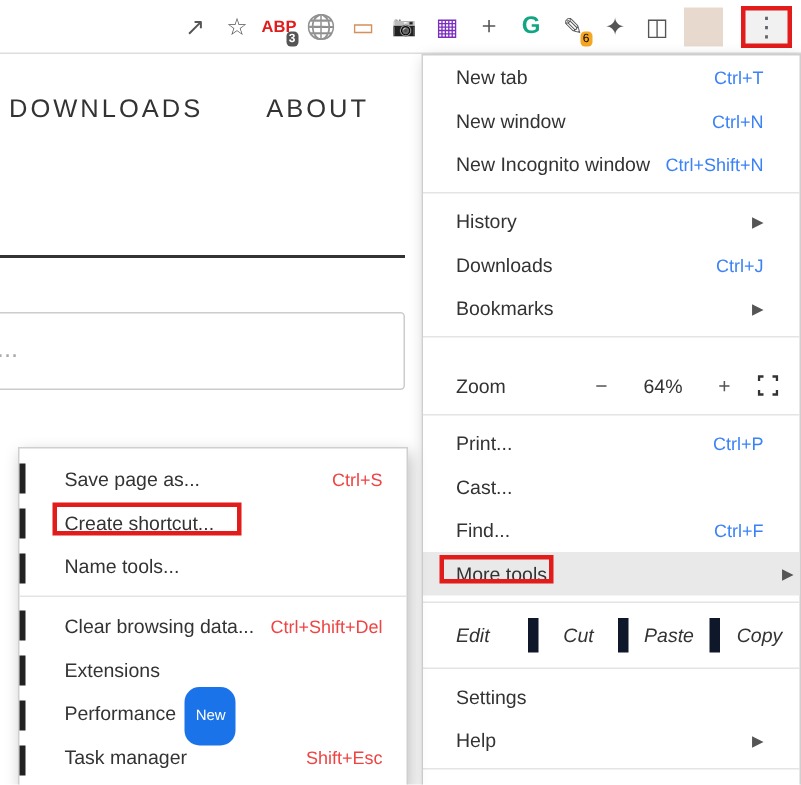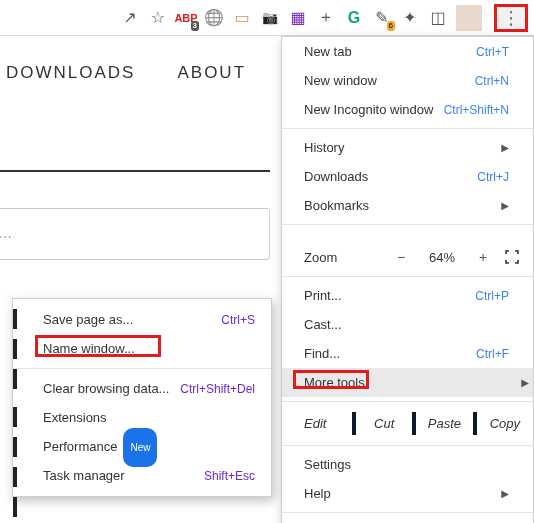--- a/index.html
+++ b/index.html
@@ -31,26 +31,26 @@
   .more-tools-box { position:absolute; left:11px; top:2px; width:76px; height:19px; border:3px solid #e21b1b; pointer-events:none; }
 
   .zoom-row { display:flex; align-items:center; padding:6px 12px 6px 22px; gap:10px;margin-top:17px; }
   .zoom-row .lbl { flex:1; }
   .zoom-row .zbtn { width:20px; text-align:center; color:#555; cursor:pointer; font-size:14px; }
   .zoom-row .zval { width:42px; text-align:center; }
   .zoom-row .full { width:18px; height:18px; display:flex; align-items:center; justify-content:center; }
 
   .edit-row { display:flex; align-items:center; padding:6px 0 6px 22px;font-style:italic; }
   .edit-row .lbl { width:48px; }
-  .edit-row .ebtn { flex:1; text-align:center; border-left:4px solid #0f172a; padding:4px 0; font-size:13px; }
+  .edit-row .ebtn { flex:1; text-align:center; border-left:7px solid #0f172a; padding:4px 0; font-size:13px; }
 
   
   .submenu { position:absolute; top:298px; left:12px; width:260px; background:#fff; border:1px solid #cfcfcf; box-shadow:2px 4px 10px rgba(0,0,0,.25); padding:6px 0; }
   .submenu .sitem { display:flex; align-items:flex-end; justify-content:space-between; padding:7px 16px 7px 30px; font-size:13px; }
-  .submenu .sitem .sc { color:#6d28d9; font-size:12px; }
+  .submenu .sitem .sc { color:#ef4444; font-size:12px; }
   .submenu .sep { height:1px; background:#e4e4e4; margin:5px 0; }
   .submenu .marker { position:absolute; width:4px; height:20px; background:#222; left:0; }
   .create-box { position:absolute; left:22px; width:126px; height:22px; border:3px solid #e21b1b; pointer-events:none; }
   .new-badge { background:#1a73e8; color:#fff; font-size:10px; border-radius:10px; padding:14px 7px; margin-left:6px; }
 
   svg { display:block; }
 </style>
 </head>
 <body>
 
@@ -164,24 +164,27 @@
   </div>
 </div>
 
 <div class="submenu">
   <span class="marker" style="top:10px;"></span>
   <div class="sitem">
     <span>Save page as...</span>
       <span class="sc">Ctrl+S</span>
   </div>
   <span class="marker" style="top:40px;"></span>
+  <div class="sitem" style="position:relative;">
+    <span>Create shortcut...</span>
+  </div>
   <div class="create-box" style="top:36px;"></div>
   <span class="marker" style="top:70px;"></span>
   <div class="sitem">
-    <span>Name window...</span>
+    <span>Name tools...</span>
   </div>
   <div class="sep"></div>
   <span class="marker" style="top:108px;"></span>
   <div class="sitem">
     <span>Clear browsing data...</span>
       <span class="sc">Ctrl+Shift+Del</span>
   </div>
   <span class="marker" style="top:138px;"></span>
   <div class="sitem">
     <span>Extensions</span>

